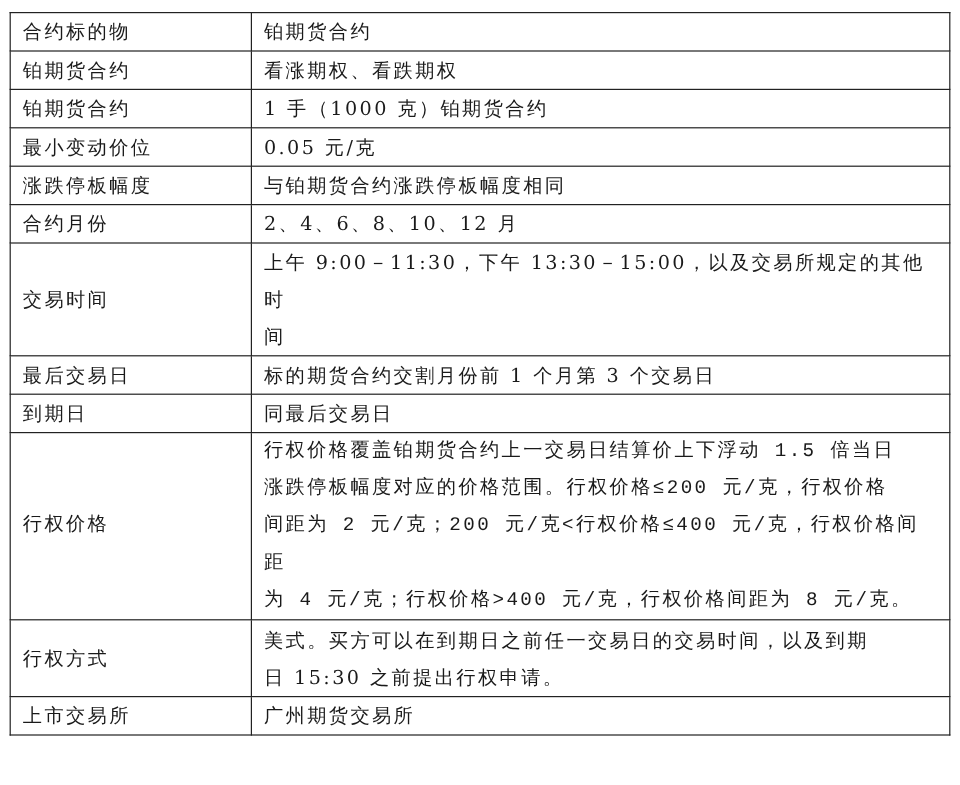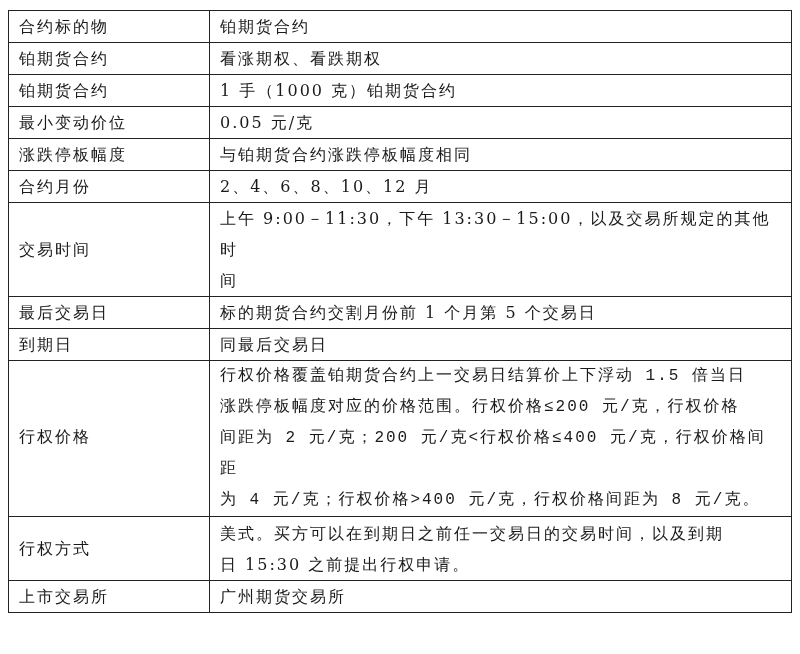--- a/index.html
+++ b/index.html
@@ -59,21 +59,21 @@
     <tr class="h2">
       <td class="key">交易时间</td>
       <td>
         <span class="line">上午 9:00－11:30，下午 13:30－15:00，以及交易所规定的其他时</span>
         <span class="line">间</span>
       </td>
     </tr>
     <tr class="h1">
       <td class="key">最后交易日</td>
       <td>
-          <span class="line">标的期货合约交割月份前 1 个月第 5 个交易日</span>
+          <span class="line">标的期货合约交割月份前 1 个月第 3 个交易日</span>
         </td>
     </tr>
     <tr class="h1">
       <td class="key">到期日</td>
       <td>
           <span class="line">同最后交易日</span>
         </td>
     </tr>
     <tr class="h4">
       <td class="key">行权价格</td>

